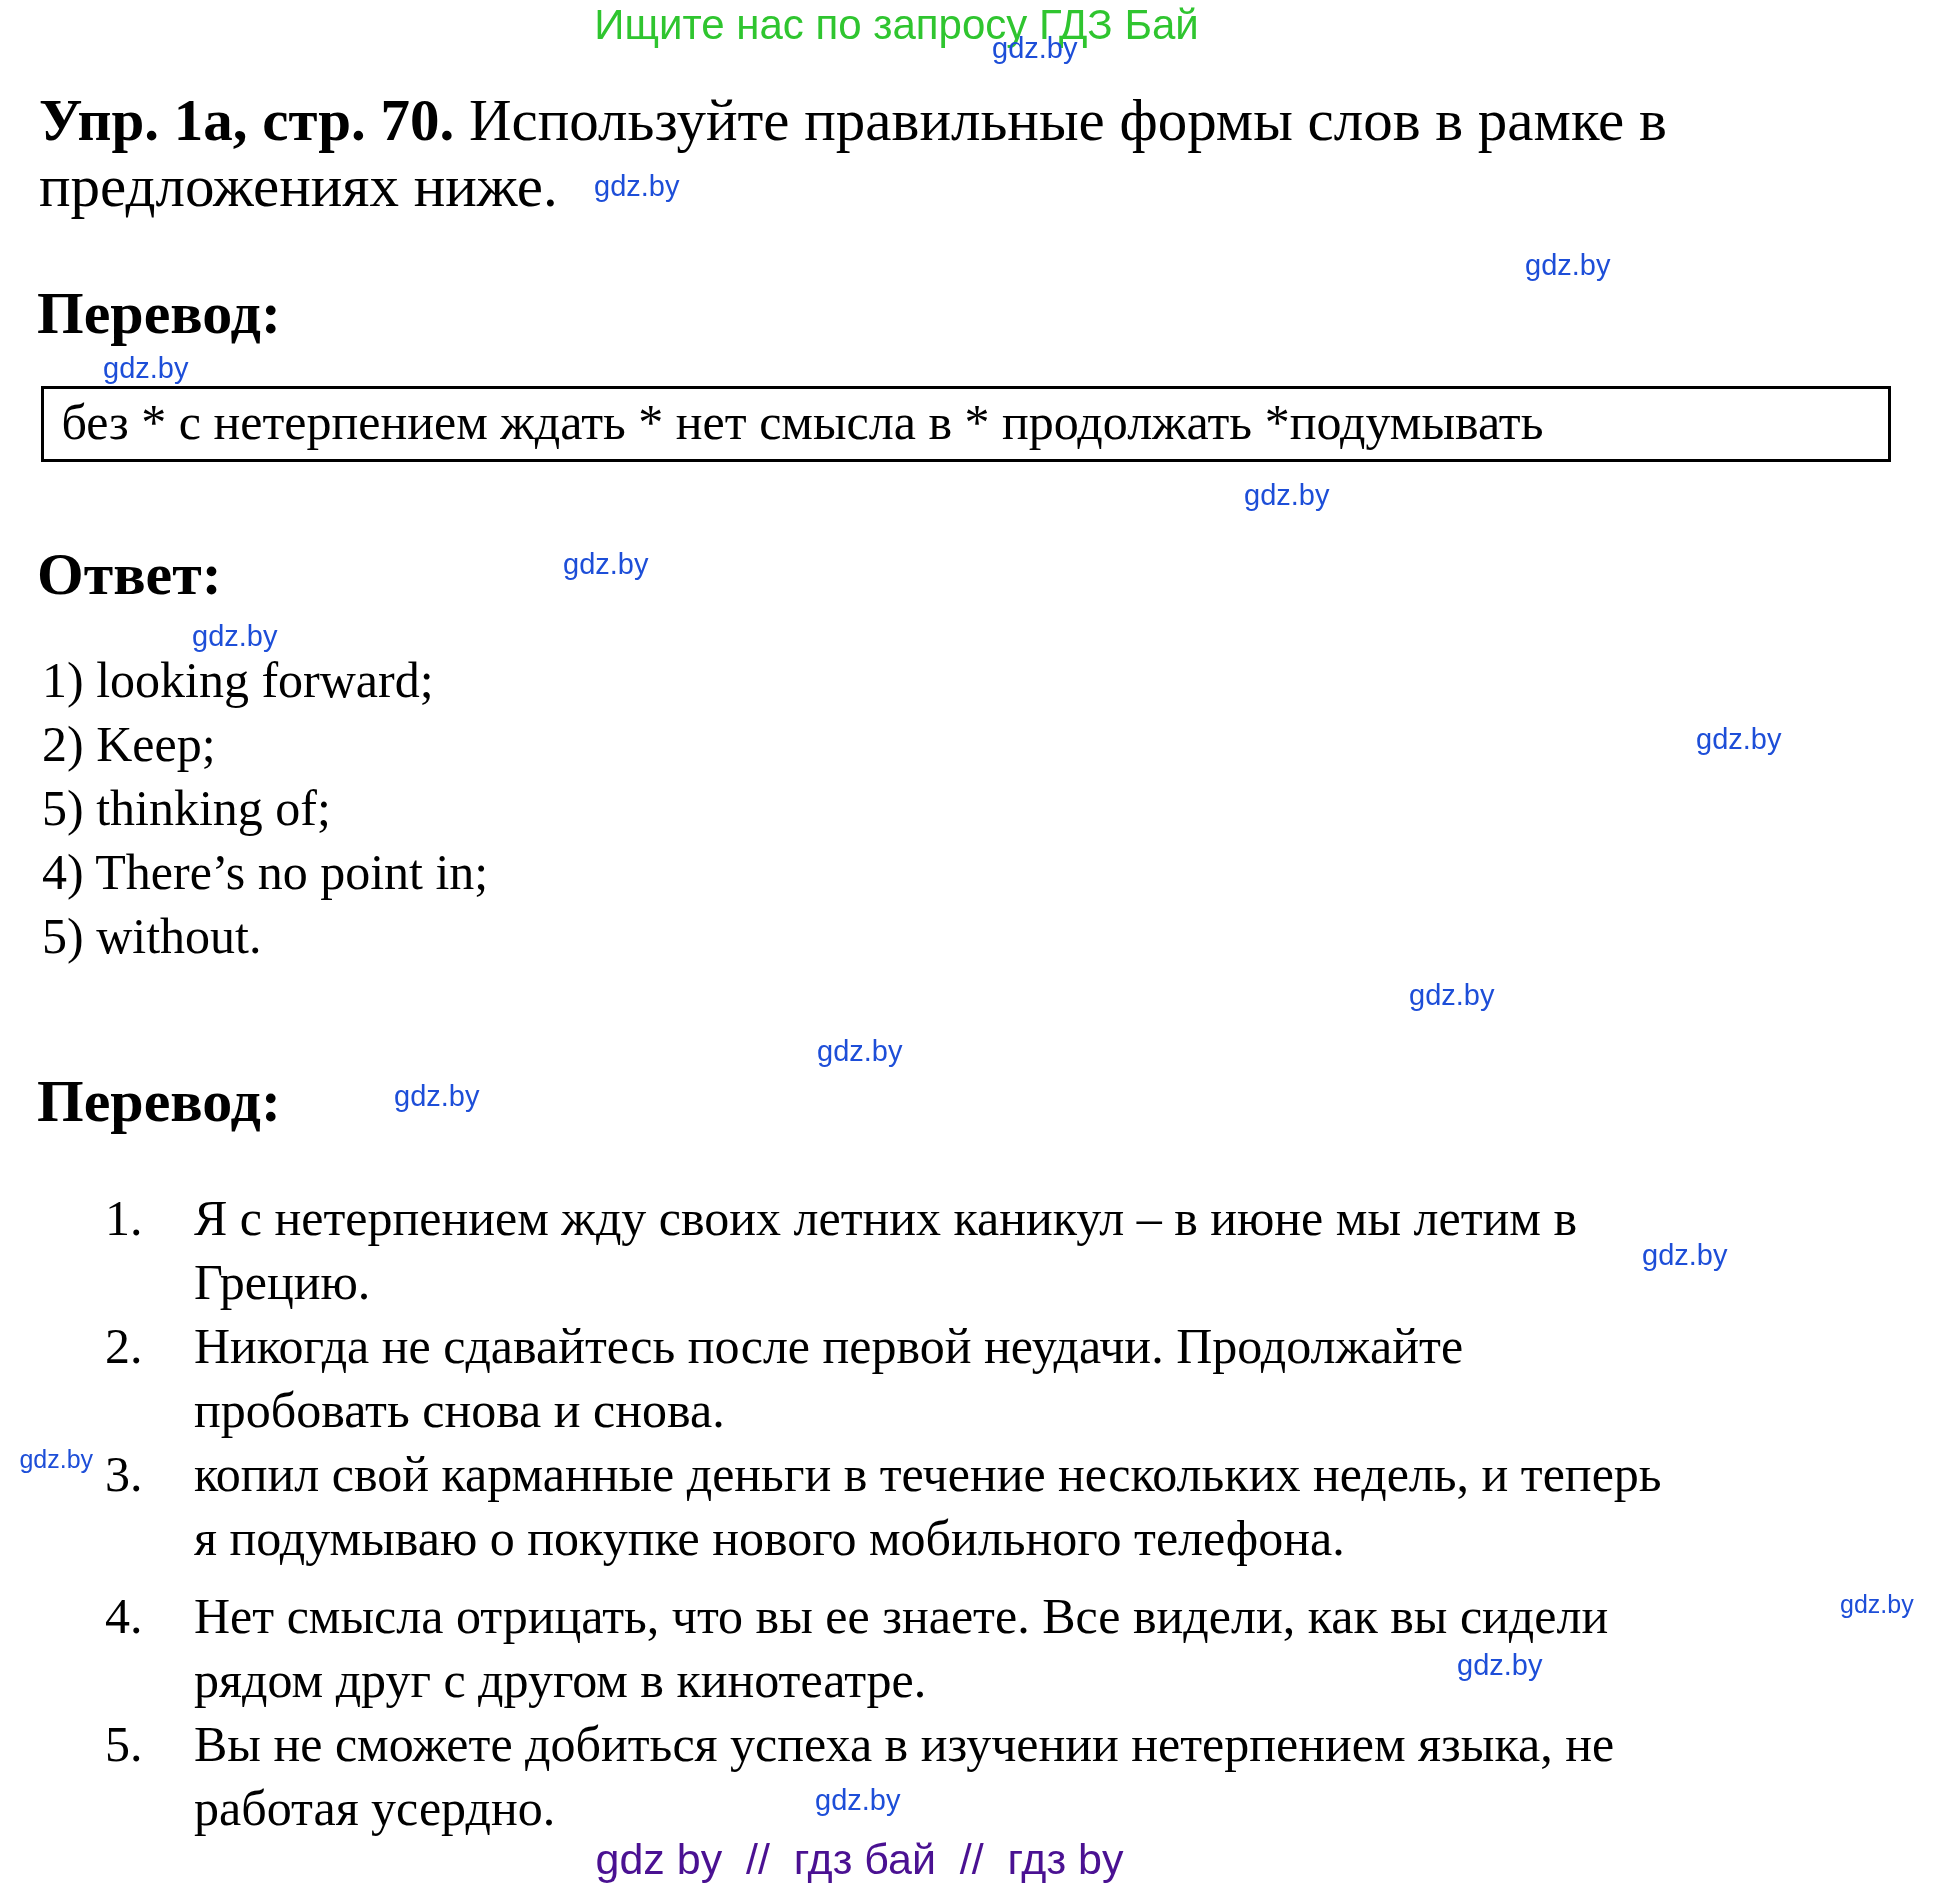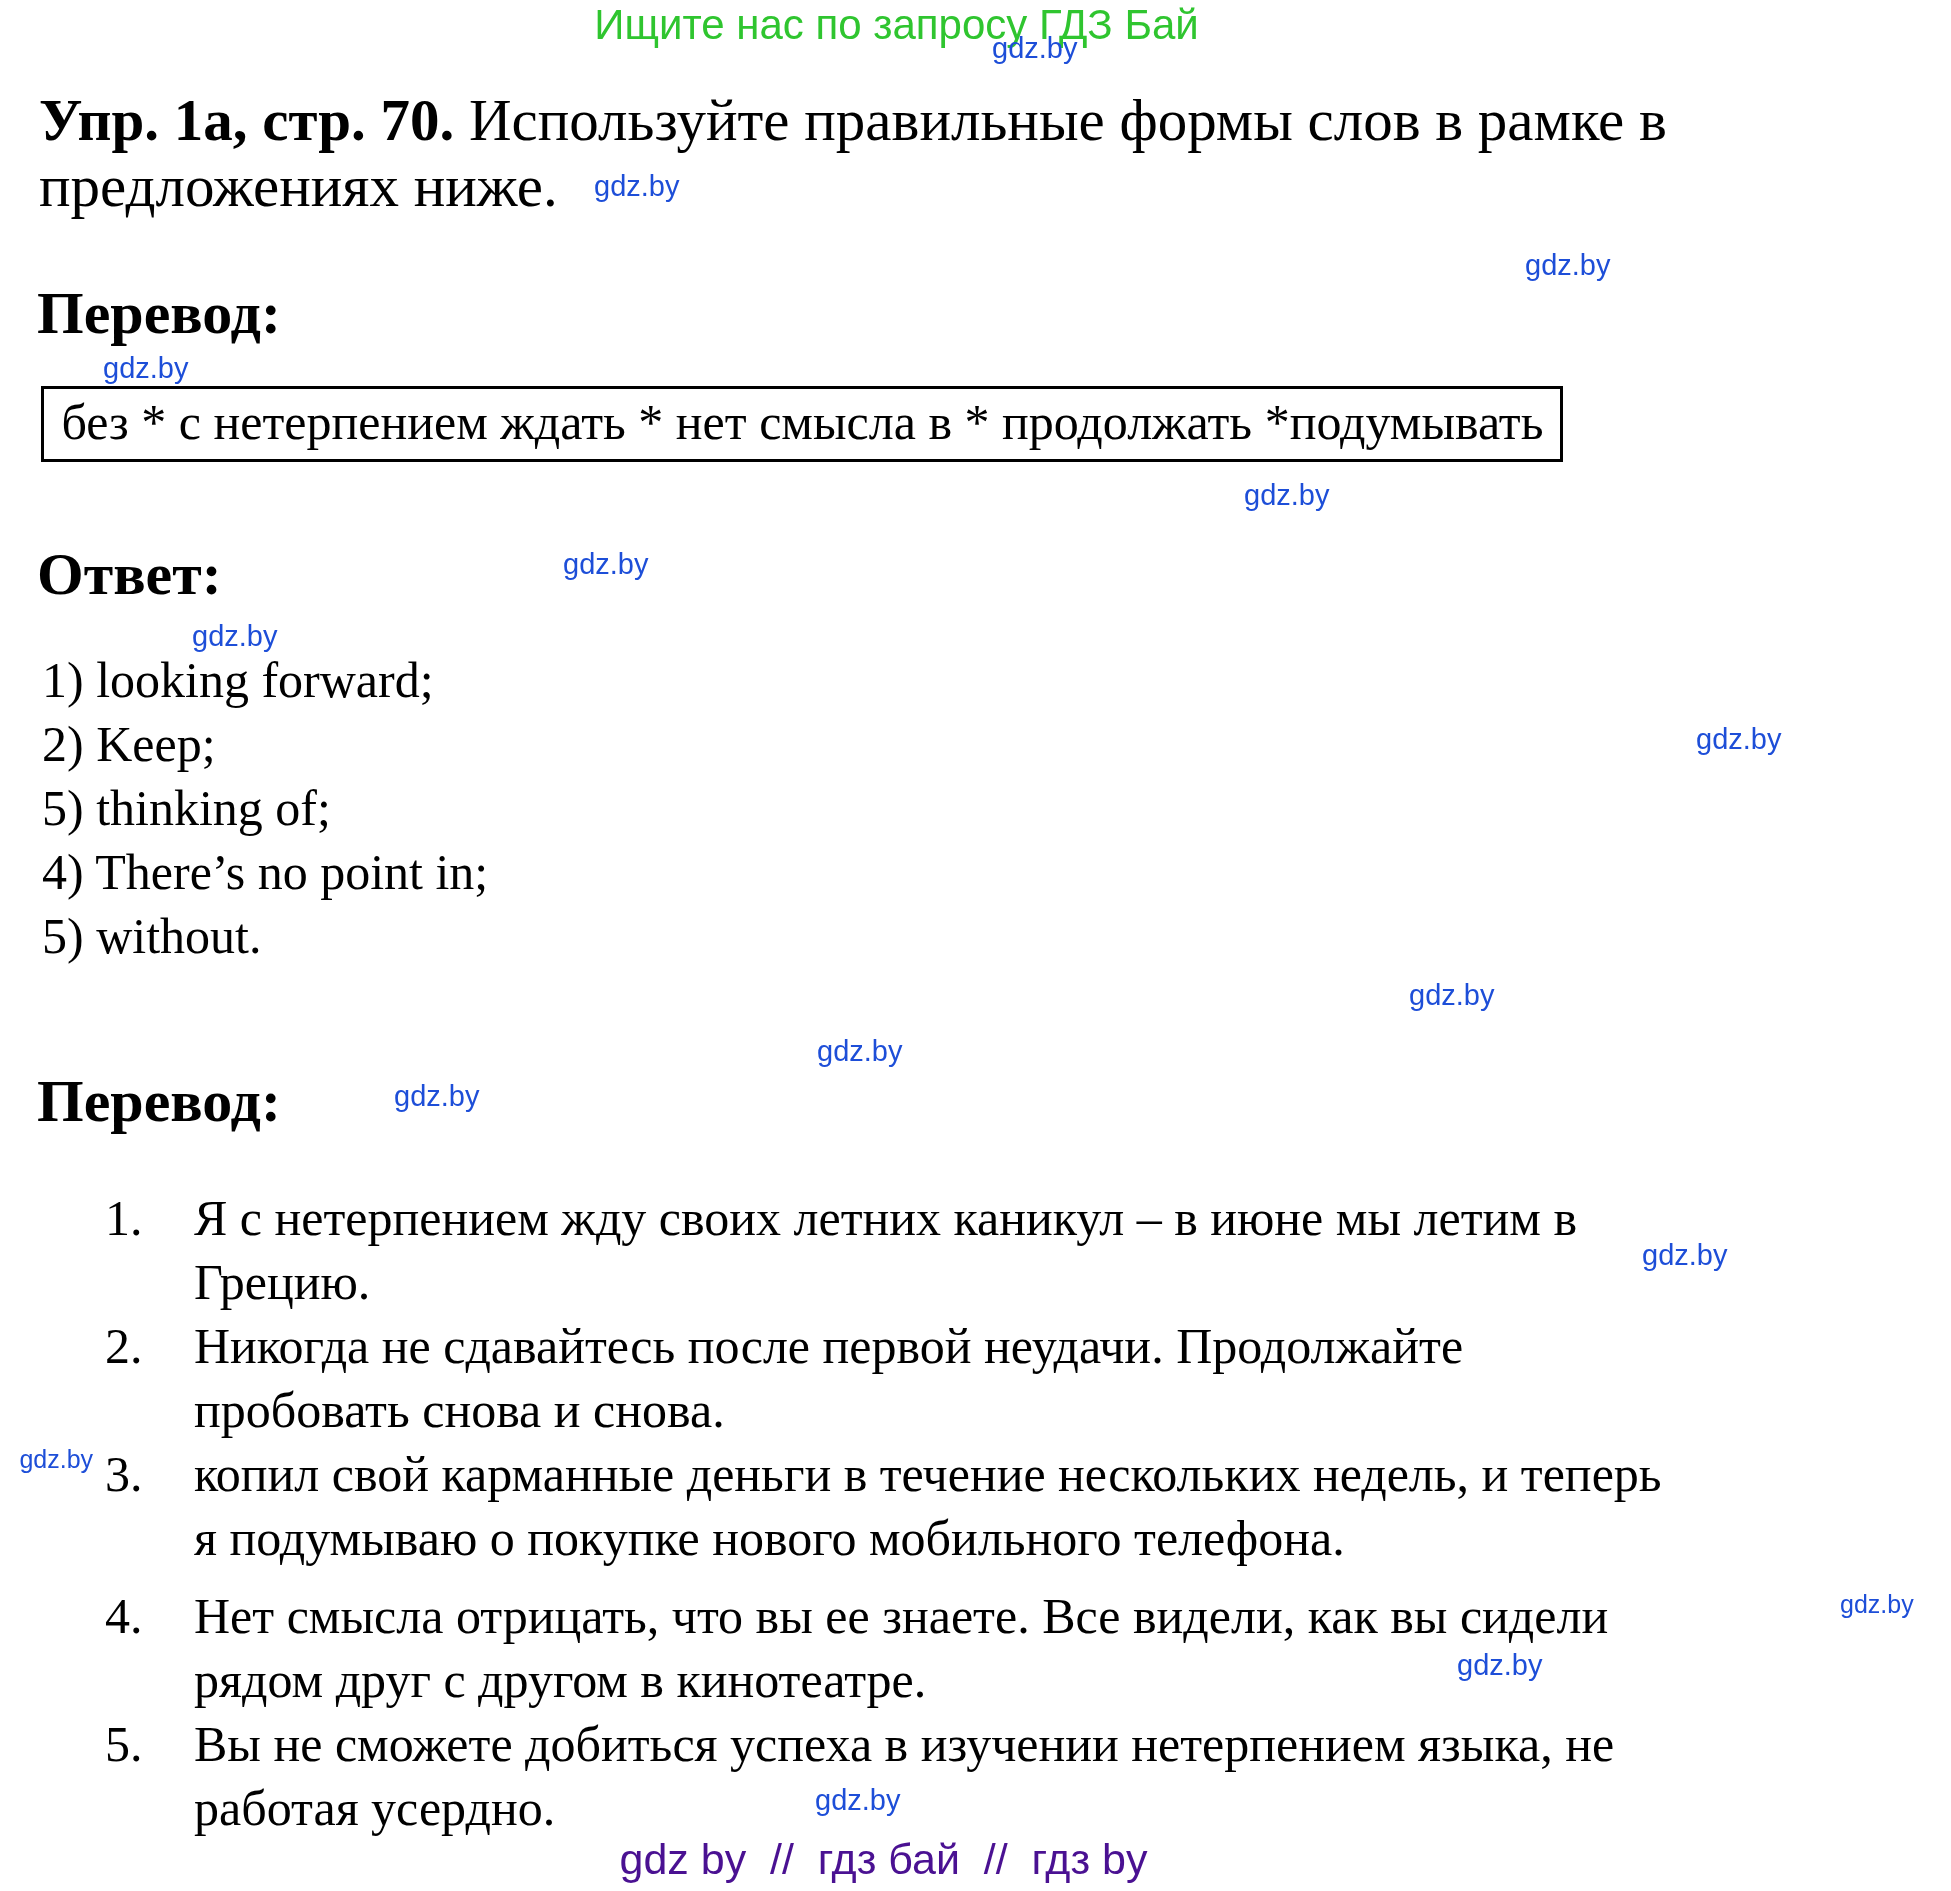--- a/index.html
+++ b/index.html
@@ -23,41 +23,40 @@
     white-space:nowrap;
   }
   .wm.small{font-size:25px;}
 
   .title-line{font-size:59px;line-height:66px;white-space:nowrap;}
   .title-bold{font-weight:bold;}
 
   .heading{font-size:60px;line-height:68px;font-weight:bold;white-space:nowrap;}
 
   .word-box{
-    left:41px;top:386px;width:1522px;box-sizing:border-box;
+    left:41px;top:386px;width:1850px;box-sizing:border-box;
     border:3.9px solid #000000;
     padding:1.9px 17.5px 5.8px 17.5px;
     font-size:50px;line-height:62px;white-space:nowrap;
   }
 
   .answers{left:42px;top:648px;font-size:50px;}
   .answers .ans-line{line-height:64px;white-space:nowrap;}
 
   .translations{left:39px;top:1186px;font-size:50px;}
   .tr-item{position:relative;padding-left:155px;}
   .tr-item.gap{margin-top:13.6px;}
   .tr-num{position:absolute;left:66px;top:0;line-height:64px;}
   .tr-line{line-height:64px;white-space:nowrap;}
 
   .footer{
     top:1836px;left:0;width:1719px;text-align:center;
     font-family:"Liberation Sans", sans-serif;
     font-size:43px;line-height:47px;
     white-space:pre;
-    padding-left:24px;
   }
 </style>
 </head>
 <body>
 
 <div class="abs banner" style="color:#2fc52f;">Ищите нас по запросу ГДЗ Бай</div>
 
 <span class="wm" style="left:992px;top:33px;">gdz.by</span>
 <span class="wm" style="left:594px;top:171px;">gdz.by</span>
 <span class="wm" style="left:1525px;top:250px;">gdz.by</span>

